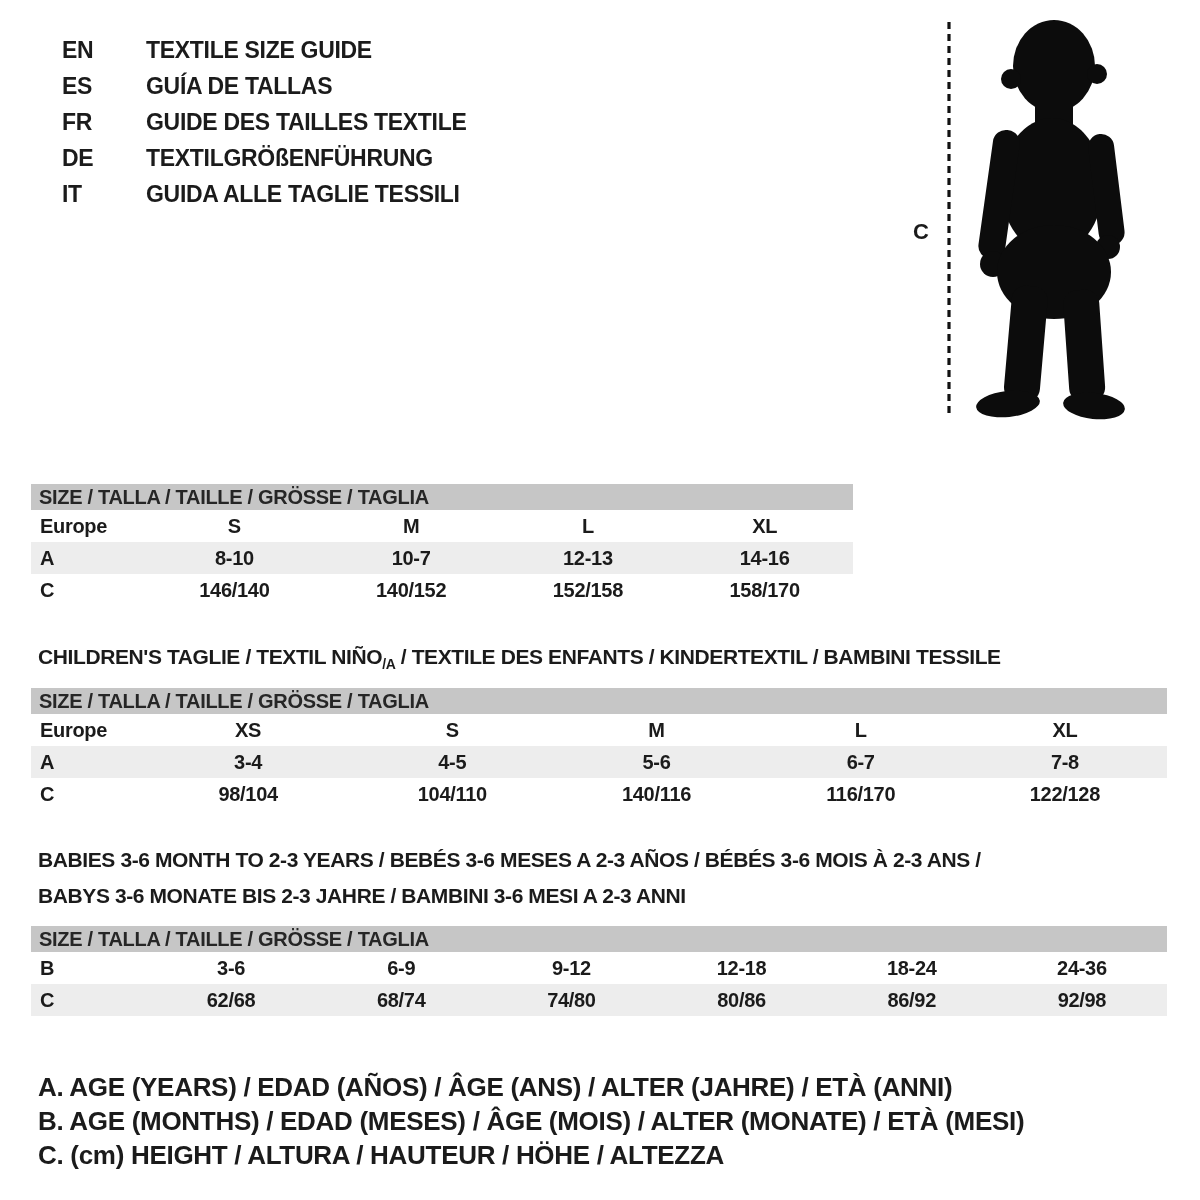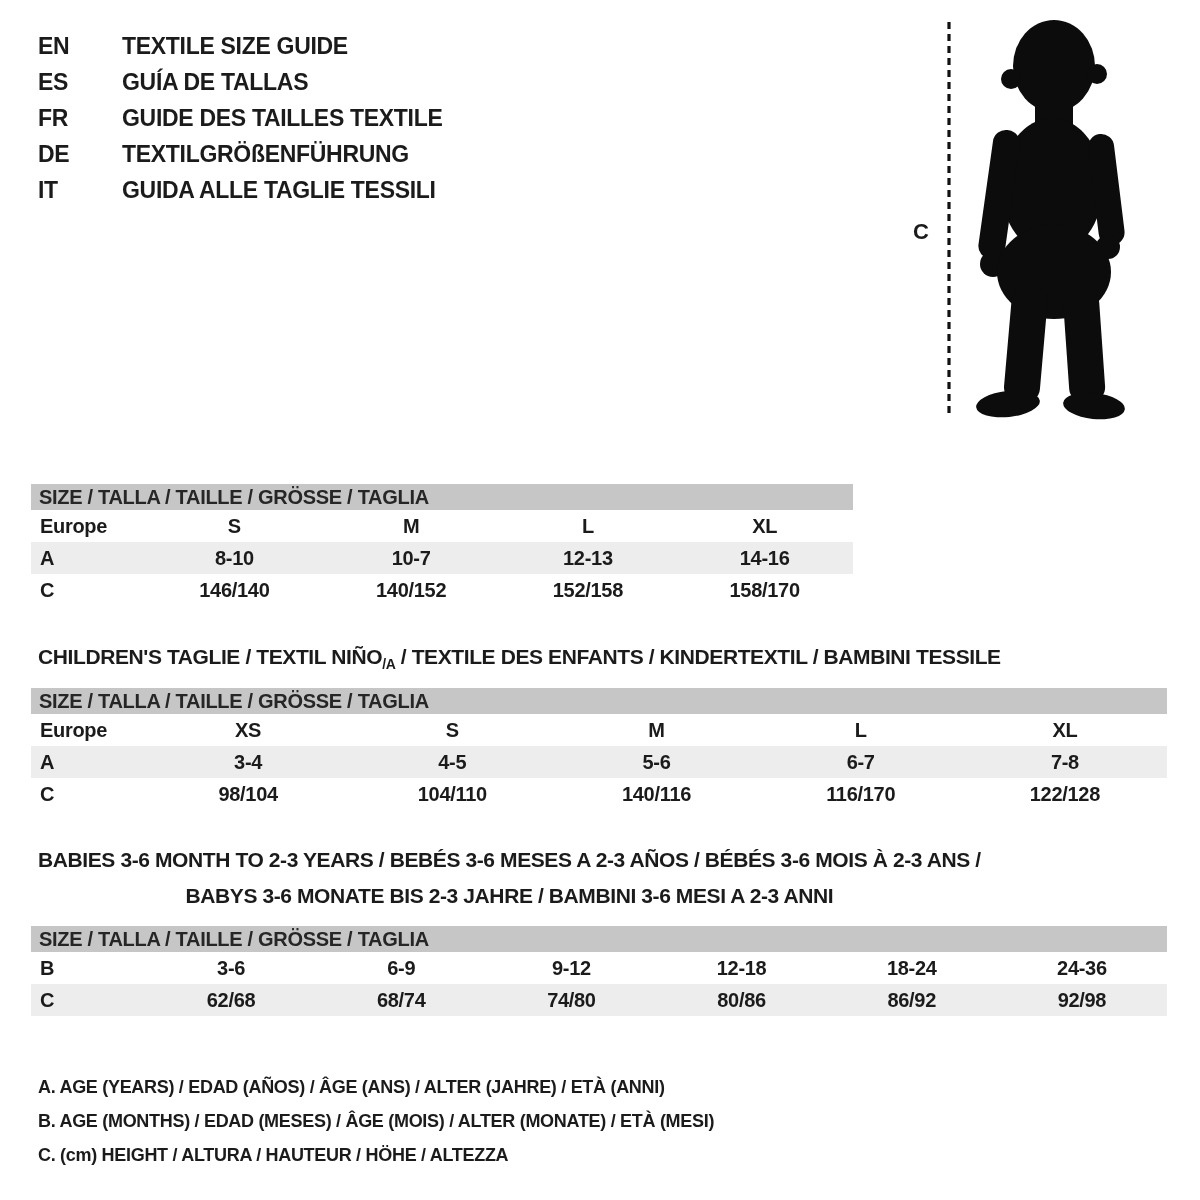--- a/index.html
+++ b/index.html
@@ -4,55 +4,55 @@
 <style>
   * { margin:0; padding:0; box-sizing:border-box; }
   body { background:#ffffff; }
   .page {
     position:relative; width:1200px; height:1200px; background:#ffffff;
     font-family:"Liberation Sans", sans-serif; font-weight:bold; color:#1b1b1b;
     overflow:hidden;
   }
   
   .lang-list { position:absolute; left:38px; top:28px; }
-  .lang-row { display:flex; height:36px; align-items:center; font-size:23px; letter-spacing:-0.3px; }
+  .lang-row { display:flex; height:36px; align-items:flex-end; font-size:23px; letter-spacing:-0.3px;margin-left:24px; }
   .lang-code { width:84px; }
   .lang-title { white-space:nowrap; }
 
   
   .figure-svg { position:absolute; left:936px; top:14px; }
   .c-label { position:absolute; left:913px; top:219px; font-size:22px; }
 
   
   .sec-title { position:absolute; left:38px; font-size:21px; letter-spacing:-0.4px; white-space:nowrap; }
   .sec-title .sub { font-size:14px; vertical-align:sub; }
   #junior-title   { top:441px; }
   #children-title { top:645px; }
-  #babies-title   { top:842px; line-height:36px;text-align:center; }
+  #babies-title   { top:842px; line-height:36px; }
 
   
   .size-table { position:absolute; left:31px; }
   #junior-table   { top:484px; width:822px; }
   #children-table { top:688px; width:1136px; }
   #babies-table   { top:926px; width:1136px; }
   .size-bar {
     height:26px; line-height:26px; background:#c6c6c6; color:#262626;
     font-size:20px; letter-spacing:-0.3px; padding-left:8px;
   }
   .trow { display:grid; height:32px; align-items:center; font-size:20px; letter-spacing:-0.3px; }
   .cols4 { grid-template-columns:115px repeat(4,1fr); }
   .cols5 { grid-template-columns:115px repeat(5,1fr); }
   .cols6 { grid-template-columns:115px repeat(6,1fr); }
   .trow .lbl { padding-left:9px; }
   .trow .val { text-align:center; }
   .shaded { background:#ededed; }
 
   
   .legend { position:absolute; left:38px; top:1070px; }
-  .legend-line { height:34px; line-height:34px; font-size:18px; letter-spacing:-0.3px; white-space:nowrap; }
+  .legend-line { height:34px; line-height:34px; font-size:26px; letter-spacing:-0.3px; white-space:nowrap; }
 </style>
 </head>
 <body>
 
 <div class="page">
 
   <div class="lang-list">
     <div class="lang-row">
       <span class="lang-code">EN</span>
       <span class="lang-title">TEXTILE SIZE GUIDE</span>

